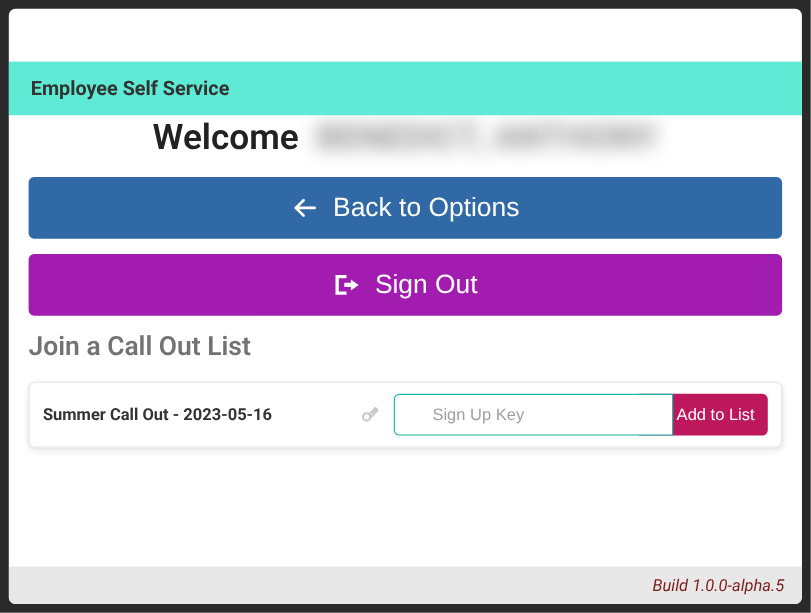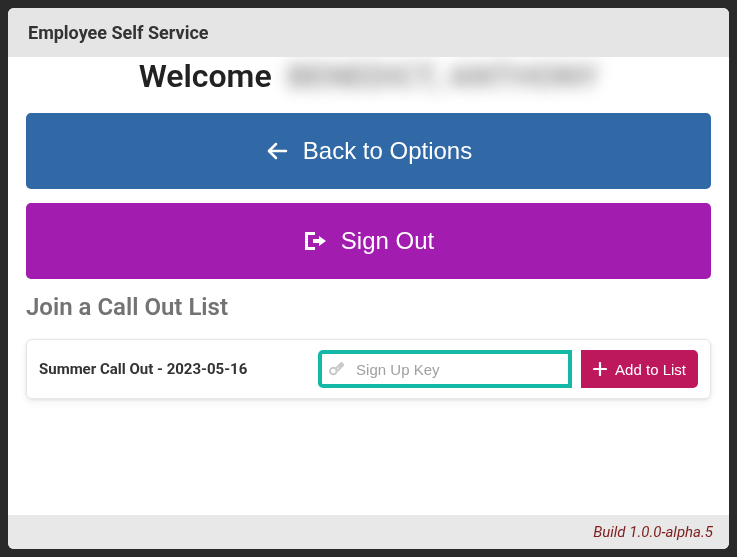--- a/index.html
+++ b/index.html
@@ -17,25 +17,26 @@
     .app-frame {
       background: #fff;
       width: 100%;
       height: 100%;
       border-radius: 6px;
       overflow: hidden;
       display: flex;
       flex-direction: column;
     }
     .titlebar {
-      background: #e5e5e5;
+      background: #5eead4;
       padding: 14px 20px;
       font-weight: 700;
       font-size: 18px;
       color: #333;
+      margin-top: 48px;
     }
     .content {
       flex: 1;
       background: #fff;
       padding: 0 18px;
       overflow: auto;
     }
     .welcome-row {
       text-align: center;
       padding: 0 0 18px 0;
@@ -47,21 +48,21 @@
       filter: blur(8px);
       color: #888;
       margin-left: 8px;
     }
     .big-btn {
       display: flex;
       align-items: center;
       justify-content: center;
       gap: 14px;
       width: 100%;
-      height: 76px;
+      height: 56px;
       border: none;
       border-radius: 5px;
       font-size: 24px;
       font-weight: 400;
       color: #fff;
       cursor: pointer;
       margin-bottom: 14px;
     }
     .btn-blue {
       background: #3069a5;
@@ -100,25 +101,26 @@
       position: absolute;
       left: 10px;
       top: 50%;
       transform: translateY(-50%);
       color: #c9c9c9;
     }
     .signup-input {
       width: 100%;
       height: 38px;
       padding: 0 10px 0 34px;
-      border: 4px solid #14b8a6;
+      border: 1px solid #14b8a6;
       border-radius: 5px 0 0 5px;
       font-size: 15px;
       color: #6d28d9;
       outline: none;
+      margin-left: 40px;
     }
     .signup-input::placeholder {
       color: #a0a0a0;
     }
     .add-btn {
       height: 38px;
       padding: 0 12px;
       background: #be185d;
       color: #fff;
       border: none;

